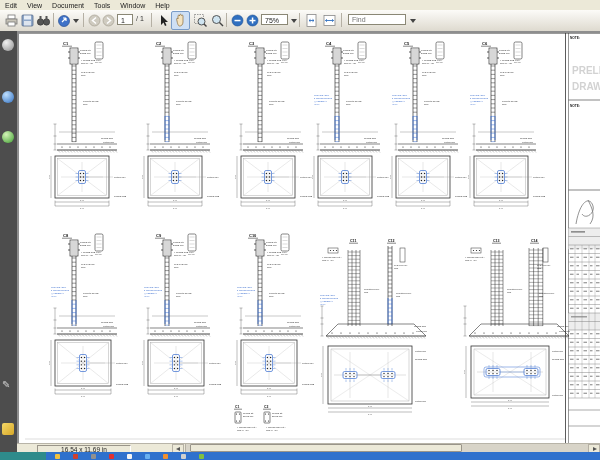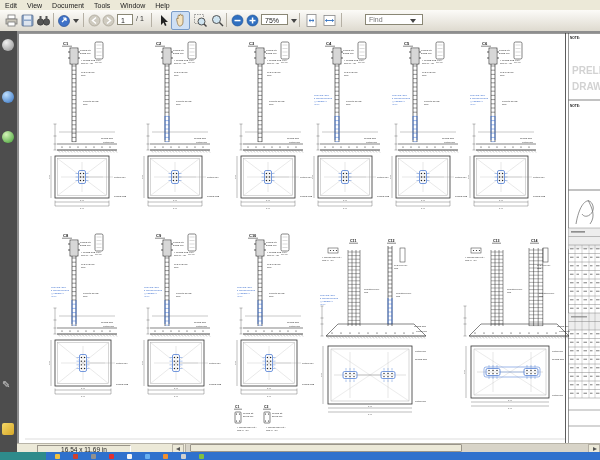--- a/index.html
+++ b/index.html
@@ -128,21 +128,21 @@
   <div class="sep" style="left:299px"></div>
   <svg class="tb" style="left:304px" viewBox="0 0 15 15">
     <rect x="3" y="1.5" width="9" height="12" fill="#fff" stroke="#888" stroke-width="0.8"></rect>
     <path d="M5 7.5 h5 M5 7.5 l1.5 -1.2 M5 7.5 l1.5 1.2 M10 7.5 l-1.5 -1.2 M10 7.5 l-1.5 1.2" stroke="#2f6fc0" stroke-width="0.9" fill="none"></path>
   </svg>
   <svg class="tb" style="left:322px" viewBox="0 0 15 15">
     <rect x="2" y="2.5" width="11" height="10" fill="#fff" stroke="#888" stroke-width="0.8"></rect>
     <path d="M3.5 7.5 h8 M3.5 7.5 l1.5 -1.2 M3.5 7.5 l1.5 1.2 M11.5 7.5 l-1.5 -1.2 M11.5 7.5 l-1.5 1.2" stroke="#2f6fc0" stroke-width="0.9" fill="none"></path>
   </svg>
   <div class="sep" style="left:341px"></div>
-  <input class="tbox" style="left: 365px; width: 58px; color: rgb(68, 68, 68);" type="text" placeholder="Find">
+  <input class="tbox" style="left: 348px; width: 58px; color: rgb(68, 68, 68);" type="text" placeholder="Find">
   <div class="caret" style="left:410px"></div>
 </div>
 
 <div class="rail">
   <div class="ball" style="top:8px;background:radial-gradient(circle at 35% 30%,#f0f0f0,#8f8f8f)"></div>
   <div class="ball" style="top:60px;background:radial-gradient(circle at 35% 30%,#bfe0ff,#2f6fc0)"></div>
   <div class="ball" style="top:100px;background:radial-gradient(circle at 35% 30%,#d4f4b8,#3f9f30)"></div>
   <div class="glyph" style="top:348px">✎</div>
   <div class="ball" style="top:392px;border-radius:2px;background:linear-gradient(135deg,#f4d868,#d8a828)"></div>
 </div>

